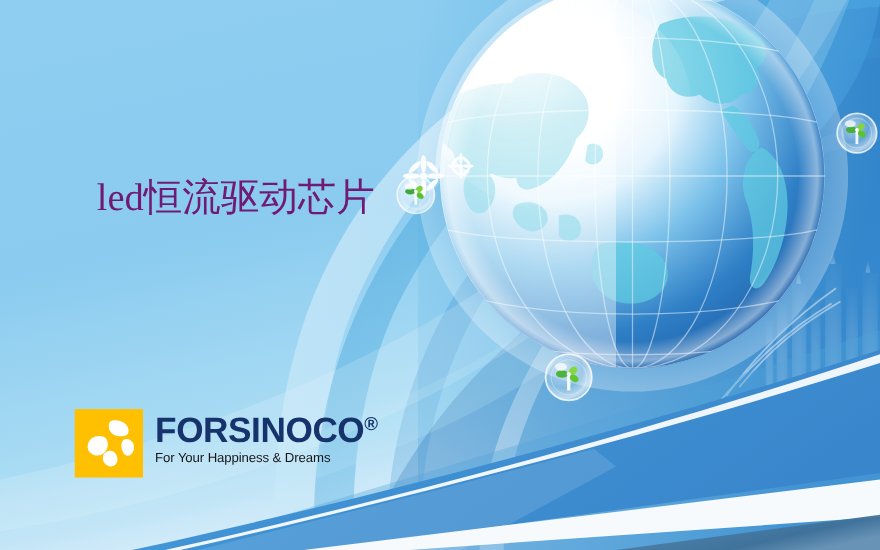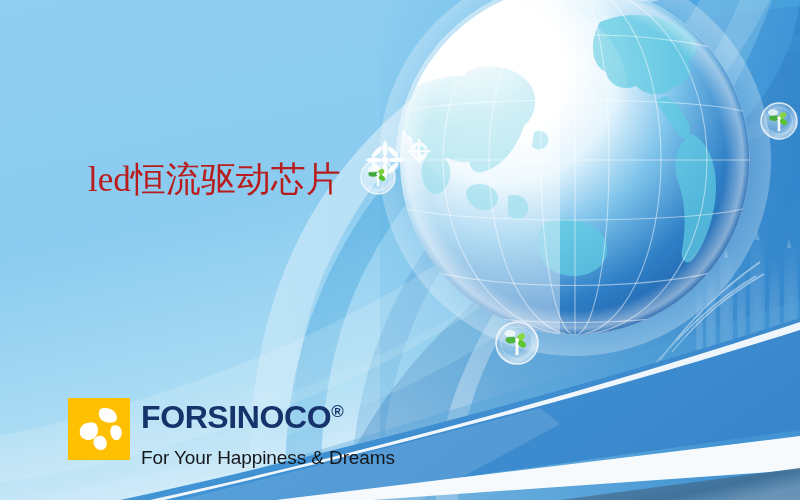--- a/index.html
+++ b/index.html
@@ -31,35 +31,35 @@
   
   #headline {
     position: absolute;
     left: 78px;
     top: 162px;
     width: 330px;
     z-index: 40;
     line-height: 1.04;
   }
   .headline-line {
-    color: #b91c1c;
+    color: #701a75;
     font-family: "Liberation Serif", "DejaVu Serif", serif;
     font-size: 35px;
     font-weight: 400;
     letter-spacing: 0px;
     white-space: nowrap;
   }
   .headline-line.l1 { text-align: left; padding-left: 10px; }
   .headline-line.l2 { text-align: left; padding-left: 22px; margin-top: 24px; }
 
   
   #logo {
     position: absolute;
     left: 68px;
-    top: 398px;
+    top: 372px;
     z-index: 45;
     display: flex;
     align-items: flex-start;
   }
   #logo-mark {
     width: 62px;
     height: 62px;
     background: #fec000;
     flex: 0 0 auto;
   }
@@ -76,24 +76,24 @@
     line-height: 1;
     white-space: nowrap;
   }
   #logo-wordmark .reg {
     font-size: 17px;
     vertical-align: 11px;
     letter-spacing: 0;
   }
   #logo-tagline {
     font-family: "Liberation Sans", sans-serif;
-    font-size: 19px;
+    font-size: 12px;
     color: #15161a;
     letter-spacing: -0.1px;
-    margin-top: 14px;
+    margin-top: 2px;
     white-space: nowrap;
   }
 </style>
 </head>
 <body>
 
 <div id="banner">
 
   <svg class="layer" viewBox="0 0 800 500" preserveAspectRatio="none" xmlns="http://www.w3.org/2000/svg">
     <defs>

